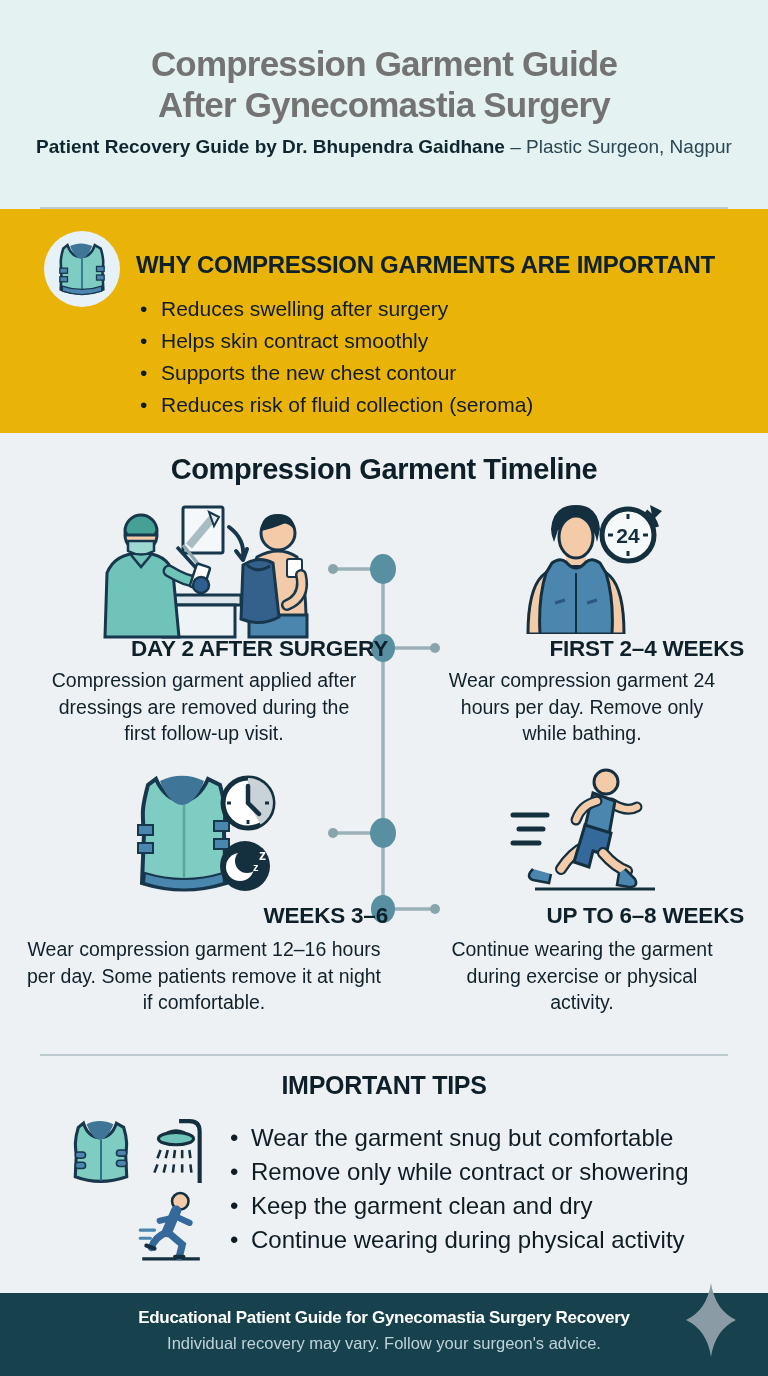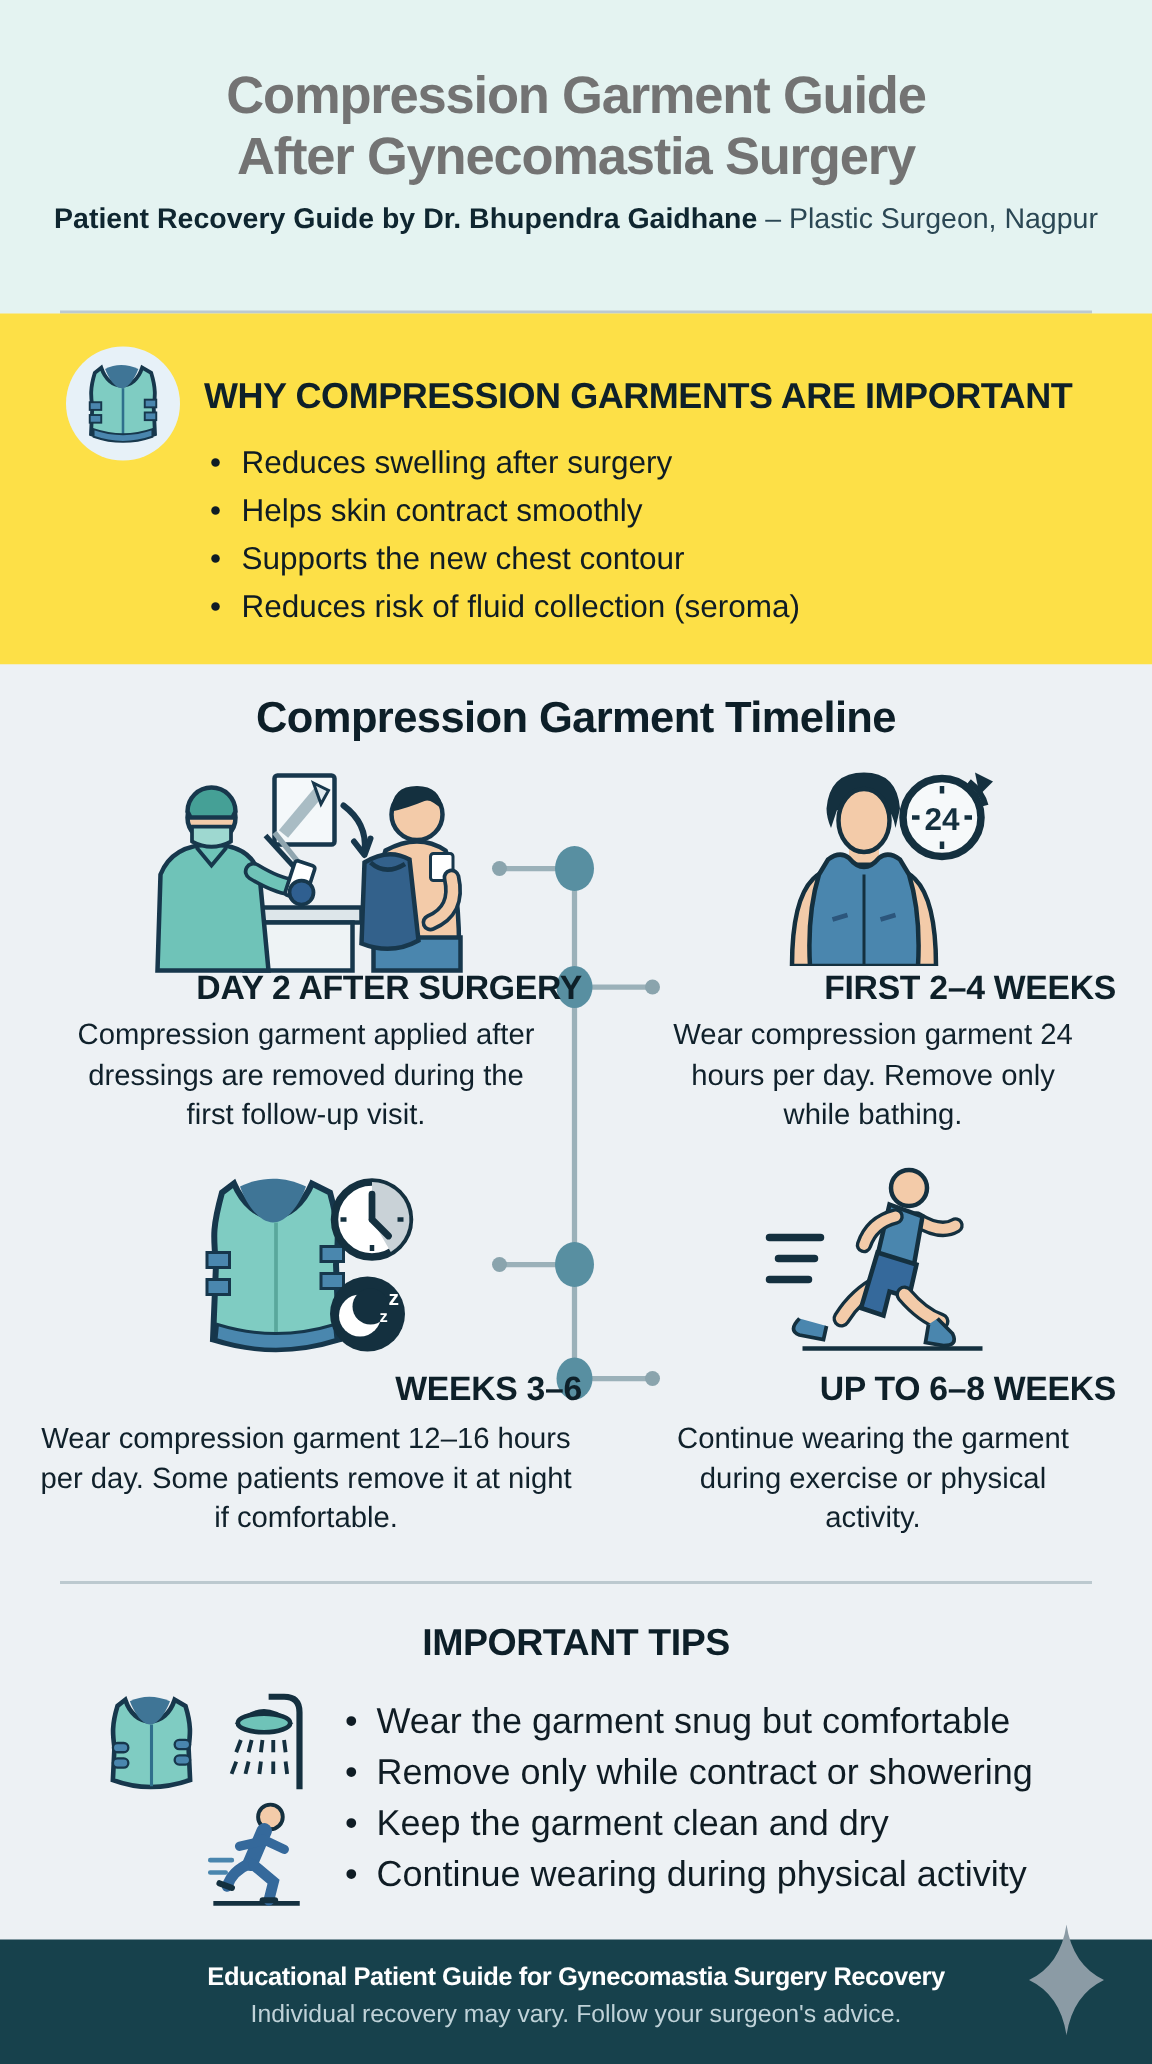--- a/index.html
+++ b/index.html
@@ -8,30 +8,30 @@
     font-family:"Liberation Sans",sans-serif;background:#edf1f4;color:#10212b;
   }
   
   .header{position:absolute;top:0;left:0;width:768px;height:209px;background:#e4f3f1;text-align:center;}
   .title{margin:44px 20px 0;font-size:35px;line-height:1.16;font-weight:800;color:#737373;letter-spacing:-0.8px;}
   .subtitle{margin-top:11px;font-size:19px;color:#2b4754;}
   .subtitle .sb{font-weight:700;color:#0f2630;}
   .hr{position:absolute;left:40px;width:688px;border-top:2px solid #bcc9cf;height:0;}
   #hr1{top:207px;} #hr2{top:1054px;}
   
-  .why{position:absolute;top:209px;left:0;width:768px;height:234px;background:#fde047;}
+  .why{position:absolute;top:209px;left:0;width:768px;height:234px;background:#eab308;}
   .why-circle{position:absolute;left:44px;top:22px;width:76px;height:76px;border-radius:50%;
     background:#e7f1f8;display:flex;align-items:center;justify-content:center;}
   .why-heading{position:absolute;left:136px;top:42px;font-size:24px;font-weight:700;color:#0e2029;letter-spacing:-0.3px;}
   .bullets{list-style:none;margin:0;padding:0;text-align:left;}
   .bullets li{position:relative;padding-left:23px;}
   .bullets li::before{content:"•";position:absolute;left:2px;top:0;}
   .why-bullets{position:absolute;left:138px;top:84px;font-size:21px;line-height:32px;color:#0f1c24;}
   
-  .main{position:absolute;top:443px;left:0;width:768px;height:850px;background:#edf1f4;}
+  .main{position:absolute;top:433px;left:0;width:768px;height:850px;background:#edf1f4;}
   .timeline-title{position:absolute;top:20px;left:0;width:768px;text-align:center;
     font-size:29px;font-weight:800;color:#0d1f28;letter-spacing:-0.4px;}
   .cell{position:absolute;text-align:center;}
   .col-l{left:20px;width:368px;}
   .col-r{left:420px;width:324px;}
   .item-heading{font-size:22.5px;font-weight:700;color:#0e2029;letter-spacing:-0.2px;text-align:right;}
   .para{font-size:19.5px;line-height:1.36;color:#10212b;margin:0 auto;}
   .r1i{top:66px;height:142px;} .r2i{top:332px;height:136px;}
   .r1h{top:203px;} .r2h{top:470px;}
   .r1p{top:234px;} .r2p{top:503px;}

